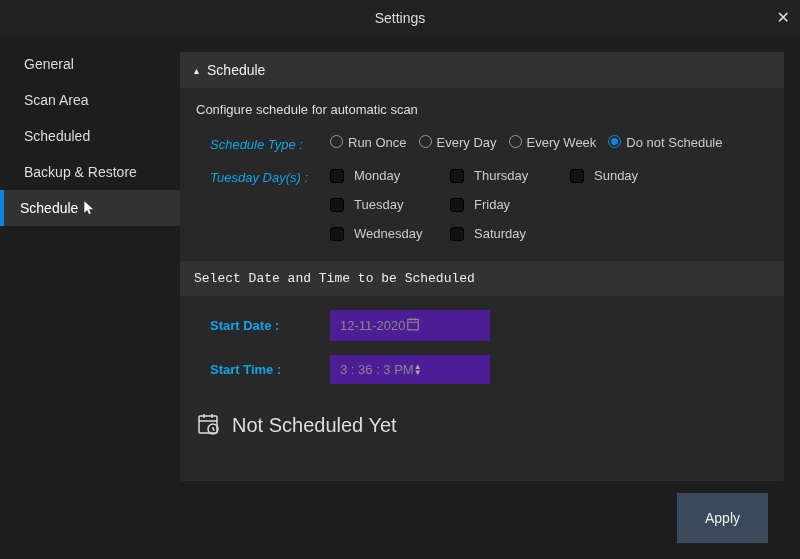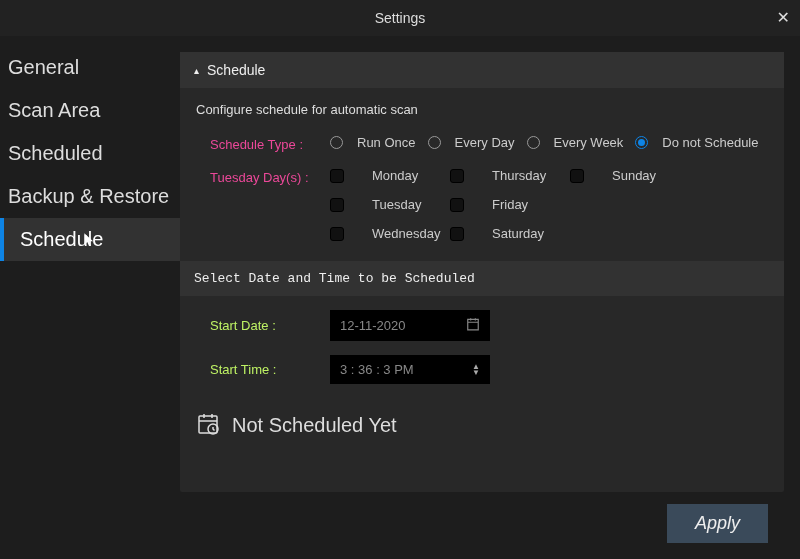--- a/index.html
+++ b/index.html
@@ -3,51 +3,51 @@
   <meta charset="utf-8">
   <style>
     * { box-sizing: border-box; margin: 0; padding: 0; font-family: "Segoe UI", Arial, sans-serif; }
     body { background: #1a1a1a; color: #ccc; width: 800px; height: 559px; overflow: hidden; font-size: 13px; }
     .window { width: 100%; height: 100%; display: flex; flex-direction: column; border-radius: 14px; }
     .titlebar { background: #222; height: 36px; display: flex; align-items: center; justify-content: center; position: relative; }
     .titlebar-title { color: #ddd; font-size: 14px; }
     .close-btn { position: absolute; right: 10px; top: 8px; color: #ddd; font-size: 16px; cursor: pointer; background: none; border: none; }
     .body { flex: 1; display: flex; background: #1d1d1d; }
     .sidebar { width: 180px; padding-top: 10px; }
-    .sidebar-item { padding: 10px 8px; color: #ddd; cursor: pointer; font-size: 20px; }
+    .sidebar-item { padding: 10px 24px; color: #ddd; cursor: pointer; font-size: 14px; }
     .sidebar-item.active { background: #323232; border-left: 4px solid #0e84e5; padding-left: 16px; color: #fff; position: relative; }
     .cursor-icon { position: absolute; left: 78px; top: 10px; color: #fff; }
     .cursor-icon svg { width: 14px; height: 14px; fill: #fff; }
     .content { flex: 1; padding: 16px 16px 0 0; display: flex; flex-direction: column; }
     .panel { background: #282828; border-radius: 2px; flex: 1; display: flex; flex-direction: column; }
     .section-header { background: #323232; padding: 10px 14px; color: #eee; font-size: 14px; display: flex; align-items: center; gap: 8px; }
     .chevron { font-size: 10px; }
     .section-desc { padding: 14px 16px 8px 16px; color: #ddd; font-size: 13px; }
     .form-row { display: flex; align-items: flex-start; padding: 10px 16px 6px 30px; }
-    .form-label { width: 120px; color: #ec4899; padding-top: 2px; }
+    .form-label { width: 120px; color: #0ea5e9; padding-top: 2px; font-style: italic; }
     .radios { display: flex; gap: 6px; flex-wrap: wrap; align-items: center; }
-    .radio-opt { display: flex; align-items: center; gap: 14px; margin-right: 6px; cursor: pointer; }
+    .radio-opt { display: flex; align-items: flex-start; gap: 5px; margin-right: 6px; cursor: pointer; }
     .radio-circle { width: 13px; height: 13px; border: 1.5px solid #999; border-radius: 50%; display: inline-flex; align-items: center; justify-content: center; }
     .radio-circle.checked { border-color: #0e84e5; }
     .radio-dot { width: 7px; height: 7px; background: #0e84e5; border-radius: 50%; }
     .days-grid { display: grid; grid-template-columns: 120px 120px 120px; row-gap: 14px; }
-    .day-opt { display: flex; align-items: center; gap: 28px; cursor: pointer; }
+    .day-opt { display: flex; align-items: center; gap: 10px; cursor: pointer; }
     .chk { width: 14px; height: 14px; border-radius: 3px; background: #111; border: 1px solid #000; display: inline-block; }
     .subheader { background: #323232; padding: 10px 14px; color: #eee; font-size: 13px; margin-top: 14px; font-family: Liberation Mono, monospace; }
     .datetime-group { padding: 14px 16px 6px 30px; }
     .dt-row { display: flex; align-items: center; margin-bottom: 14px; }
-    .dt-label { width: 120px; color: #bef264; }
-    .dt-input { background: #000000; border: none; padding: 7px 10px; color: #888; font-size: 13px; width: 160px; display: flex; align-items: center; justify-content: space-between; }
+    .dt-label { width: 120px; color: #0ea5e9; font-weight: bold; }
+    .dt-input { background: #4c1d95; border: none; padding: 7px 10px; color: #888; font-size: 13px; width: 160px; display: flex; align-items: center; }
     .cal-icon svg { width: 14px; height: 14px; fill: #888; }
     .spinner { display: flex; flex-direction: column; line-height: 6px; font-size: 8px; color: #aaa; }
     .status-row { display: flex; align-items: center; gap: 12px; padding: 8px 16px 16px 16px; }
     .sched-icon svg { width: 24px; height: 24px; stroke: #ddd; fill: none; stroke-width: 1.5; }
     .status-text { color: #ddd; font-size: 20px; }
     .footer { display: flex; justify-content: flex-end; padding: 12px 16px 16px 0; }
-    .apply-btn { background: #3a4a5a; color: #eee; border: none; padding: 9px 28px; font-size: 18px; cursor: pointer; font-style: italic; }
+    .apply-btn { background: #3a4a5a; color: #eee; border: none; padding: 17px 28px; font-size: 14px; cursor: pointer; }
   </style>
 </head>
 <body>
 
 <div class="window">
 
   <div class="titlebar">
     <span class="titlebar-title">Settings</span>
     <button class="close-btn">
       <span>✕</span>

